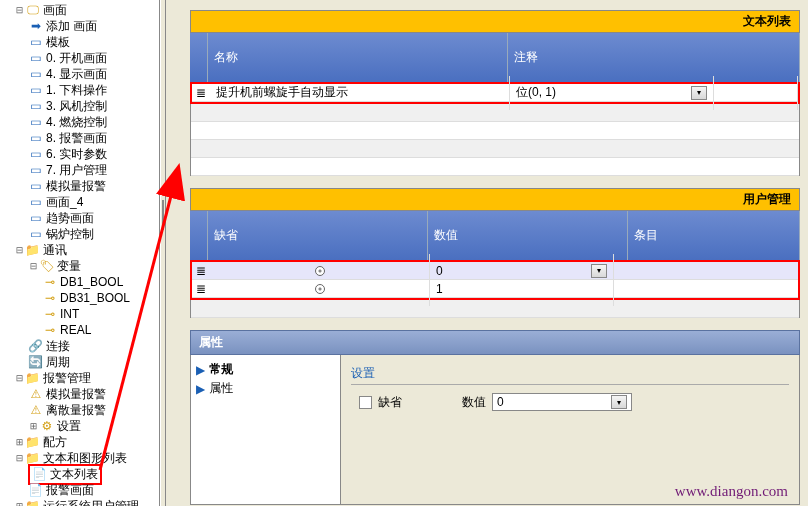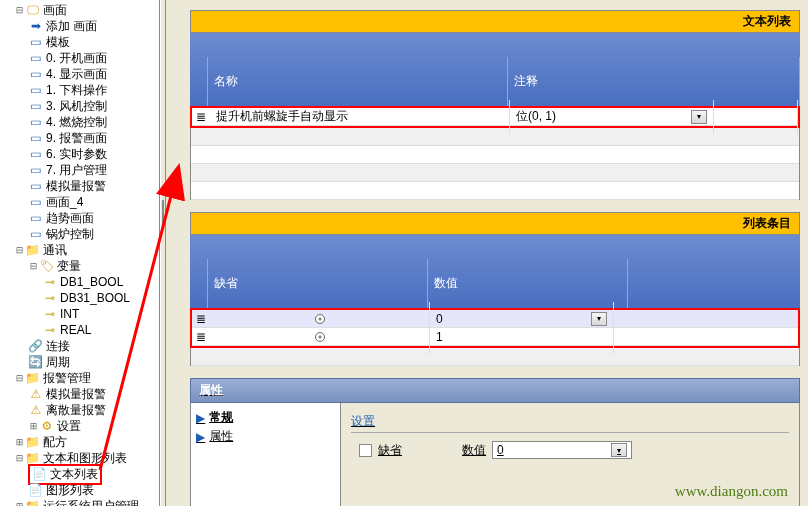--- a/index.html
+++ b/index.html
@@ -22,44 +22,44 @@
 .indent-2 { padding-left: 28px; }
 .indent-3 { padding-left: 42px; }
 
 .splitter { width: 6px; background: #ece9d8; border-left: 1px solid #fff; border-right: 1px solid #888; cursor: col-resize; }
 .splitter::before { content: ""; display: block; width: 2px; height: 30px; background: #888; margin: 200px auto 0; }
 
 .content-panel { flex: 1; background: #ece9d8; padding: 10px 8px 0 24px; position: relative; overflow: hidden; }
 .grid-section { margin-bottom: 12px; }
 .section-header { background: #ffc000; color: #000; text-align: right; padding: 2px 8px; font-weight: bold; border: 1px solid #888; }
 .grid-head { display: flex; background: linear-gradient(#6d8bd0, #4a6fc0); color: #fff; }
-.grid-head-cell { padding: 16px 6px; border-right: 1px solid #9ab; margin-top: 24px; }
+.grid-head-cell { padding: 16px 6px; border-right: 1px solid #9ab; }
 .grid-body { border: 1px solid #888; background: #fff; border-top: none; }
 .grid-row { display: flex; height: 18px; border-bottom: 1px solid #ddd; align-items: center; }
 .grid-row.alt { background: #f0f0f0; }
 .grid-row.sel1 { background: #e6e6fa; }
 .grid-cell { padding: 17px 6px; border-right: 1px solid #ddd; height: 100%; display: flex; align-items: center; }
 .red-box { border: 2px solid #ff0000; }
 .row-marker { width: 18px; display: flex; align-items: center; justify-content: center; color: #000; }
 .dropdown-arrow { width: 16px; height: 14px; background: linear-gradient(#f5f5f5,#d8d8d8); border: 1px solid #888; display: inline-flex; align-items: center; justify-content: center; font-size: 8px; }
 .radio-dot { width: 10px; height: 10px; border: 1px solid #666; border-radius: 50%; display: inline-block; background: radial-gradient(#888 1px, #fff 2px); }
 
-.prop-section { margin-top: 10px; text-decoration: underline; }
+.prop-section { margin-top: 10px; }
 .prop-title-bar { background: linear-gradient(#9aaed6, #7a92c0); color: #fff; padding: 3px 8px; font-weight: bold; border: 1px solid #5a72a0; }
 .prop-body { display: flex; background: #ece9d8; border: 1px solid #888; border-top: none; height: 150px; }
 .prop-nav { width: 150px; background: #fff; border-right: 1px solid #888; padding: 5px; }
 .prop-nav-item { display: flex; align-items: center; padding: 1px 0; }
 .arrow-blue { color: #1a5fb4; margin-right: 4px; }
 .prop-content { flex: 1; padding: 10px; }
 .fieldset-lbl { color: #1a5fb4; margin-bottom: 8px; display: block; border-bottom: 1px solid #aaa; padding-bottom: 2px; }
 .form-row { display: flex; align-items: center; gap: 60px; padding-left: 8px; }
 .checkbox-box { width: 13px; height: 13px; border: 1px solid #888; background: #fff; display: inline-block; margin-right: 6px; vertical-align: middle; }
 .num-input { border: 1px solid #888; background: #fff; padding: 1px 4px; width: 140px; height: 18px; display: inline-flex; align-items: center; justify-content: space-between; }
 
-.watermark { position: absolute; bottom: 6px; right: 20px; color: #4d7c0f; font-family: serif; font-size: 15px; }
+.watermark { position: absolute; bottom: 6px; right: 20px; color: #701a75; font-family: serif; font-size: 15px; }
 
 
 .arrow-svg { position: absolute; left: 0; top: 0; pointer-events: none; }
 </style>
 </head>
 <body>
 
 <div class="main-layout">
 
   <div class="tree-panel">
@@ -91,21 +91,21 @@
     <div class="tree-item indent-2">
         <span class="icon icon-square">▭</span>
         <span class="tree-label">3. 风机控制</span>
       </div>
     <div class="tree-item indent-2">
         <span class="icon icon-square">▭</span>
         <span class="tree-label">4. 燃烧控制</span>
       </div>
     <div class="tree-item indent-2">
         <span class="icon icon-square">▭</span>
-        <span class="tree-label">9. 报警画面</span>
+        <span class="tree-label">8. 报警画面</span>
       </div>
     <div class="tree-item indent-2">
         <span class="icon icon-square">▭</span>
         <span class="tree-label">6. 实时参数</span>
       </div>
     <div class="tree-item indent-2">
         <span class="icon icon-square">▭</span>
         <span class="tree-label">7. 用户管理</span>
       </div>
     <div class="tree-item indent-2">
@@ -187,21 +187,21 @@
         <span class="tree-label">文本和图形列表</span>
       </div>
     <div class="tree-item indent-2 sel">
         <span class="tree-highlight">
           <span class="icon icon-list">📄</span>
           <span class="tree-label">文本列表</span>
         </span>
       </div>
     <div class="tree-item indent-2">
         <span class="icon icon-list">📄</span>
-        <span class="tree-label">图形列表</span>
+        <span class="tree-label">报警画面</span>
       </div>
     <div class="tree-item indent-1">
         <span class="exp">⊞</span>
         <span class="icon icon-folder">📁</span>
         <span class="tree-label">运行系统用户管理</span>
       </div>
   </div>
 
   <div class="splitter"></div>
 
@@ -229,25 +229,26 @@
       </div>
       <div class="grid-body" style="height:72px">
         <div class="grid-row alt"></div>
         <div class="grid-row"></div>
         <div class="grid-row alt"></div>
         <div class="grid-row"></div>
       </div>
     </div>
 
     <div class="grid-section">
-      <div class="section-header">列表条目</div>
+      <div class="section-header">用户管理</div>
       <div class="grid-head">
         <div class="grid-head-cell" style="width:18px"></div>
         <div class="grid-head-cell" style="width:220px">缺省</div>
         <div class="grid-head-cell" style="width:200px">数值</div>
+        <div class="grid-head-cell" style="flex:1">条目</div>
       </div>
       <div class="red-box">
         <div class="grid-body" style="border:none">
           <div class="grid-row sel1">
             <div class="row-marker">≣</div>
             <div class="grid-cell" style="width:220px;justify-content:center">
                 <span class="radio-dot"></span>
               </div>
             <div class="grid-cell" style="width:184px;justify-content:space-between">
                 <span>0</span>

